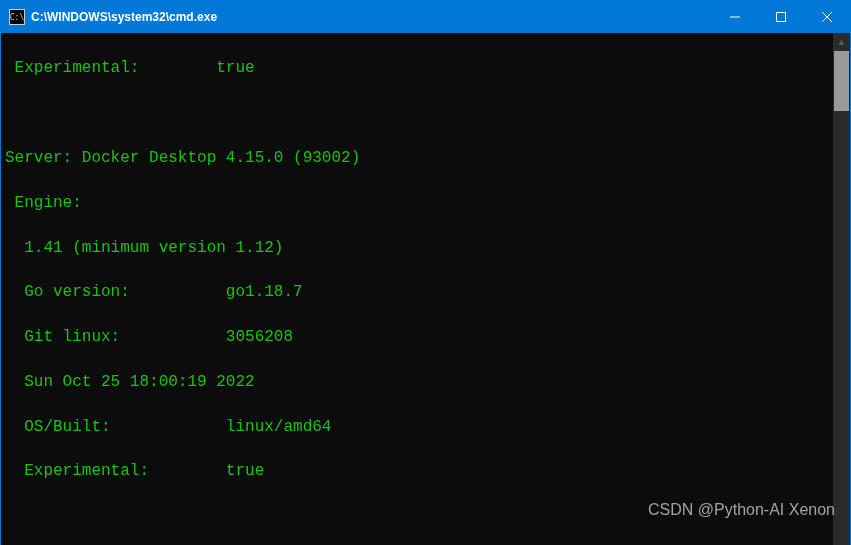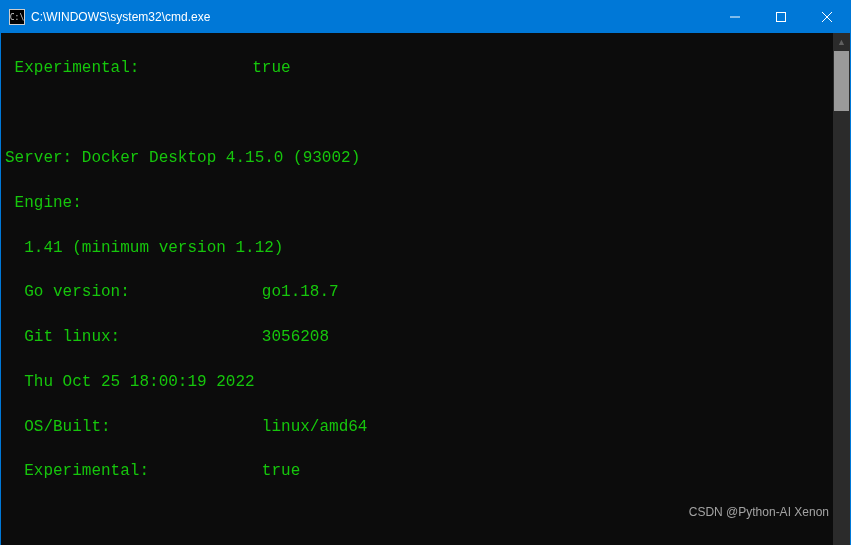--- a/index.html
+++ b/index.html
@@ -38,20 +38,21 @@
       display: flex;
       align-items: center;
       justify-content: center;
       font-size: 8px;
       color: #ccc;
       font-family: monospace;
     }
     .titlebar-title {
       flex: 1;
       font-size: 12px;
+      font-weight: bold;
     }
     .titlebar-controls {
       display: flex;
       height: 100%;
     }
     .titlebar-btn {
       width: 46px;
       height: 32px;
       display: flex;
       align-items: center;
@@ -92,30 +93,30 @@
       position: absolute;
       left: 0; right: 0;
       height: 17px;
       display: flex;
       align-items: center;
       justify-content: center;
       color: #606060;
       font-size: 9px;
     }
     .scroll-arrow.up { top: 0; }
-    .section-row { display: flex; gap: 36px; }
+    .section-row { display: flex; }
     .label-col { min-width: 21ch; }
     .indent-1 { padding-left: 1ch; }
     .indent-2 { padding-left: 2ch; }
     .watermark {
       position: absolute;
       bottom: 26px;
-      right: 22px;
+      right: 16px;
       color: rgba(220,220,220,0.72);
-      font-size: 12px;
+      font-size: 16px;
       font-family: 'Segoe UI', sans-serif;
       pointer-events: none;
     }
   </style>
 </head>
 <body>
 
 <div class="window">
   <div class="titlebar">
     <div class="titlebar-icon">C:\</div>
@@ -142,21 +143,21 @@
 
   <div class="terminal-wrap">
     <div class="terminal">
 <div class="section-row indent-1"><span class="label-col">Experimental:</span><span>true</span></div>
 <div>&nbsp;</div>
 <div>Server: Docker Desktop 4.15.0 (93002)</div>
 <div class="indent-1">Engine:</div>
 <div class="section-row indent-2"><span>1.41 (minimum version 1.12)</span></div>
 <div class="section-row indent-2"><span class="label-col">Go version:</span><span>go1.18.7</span></div>
 <div class="section-row indent-2"><span class="label-col">Git linux:</span><span>3056208</span></div>
-<div class="section-row indent-2"><span>Thu Oct 25 18:00:19 2022</span></div>
+<div class="section-row indent-2"><span>Sun Oct 25 18:00:19 2022</span></div>
 <div class="section-row indent-2"><span class="label-col">OS/Built:</span><span>linux/amd64</span></div>
 <div class="section-row indent-2"><span class="label-col">Experimental:</span><span>true</span></div>
 
 
 
 
 
 
 
 

